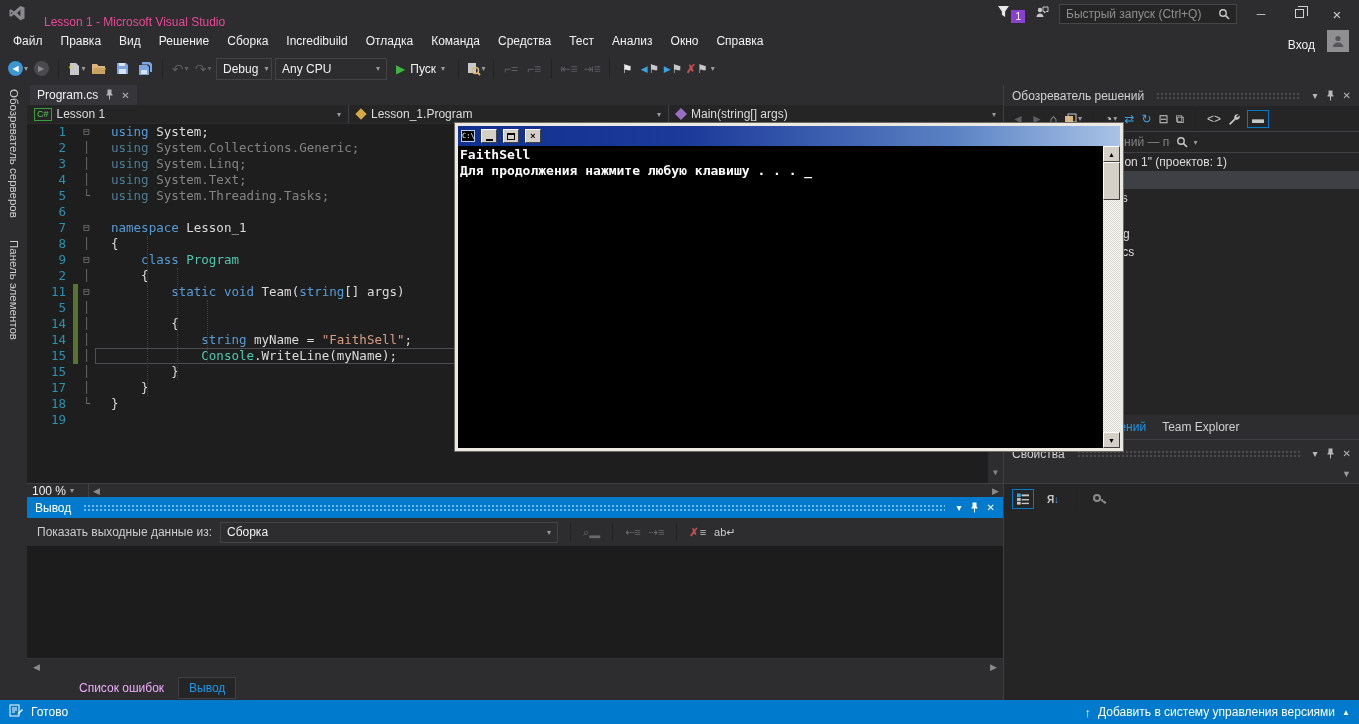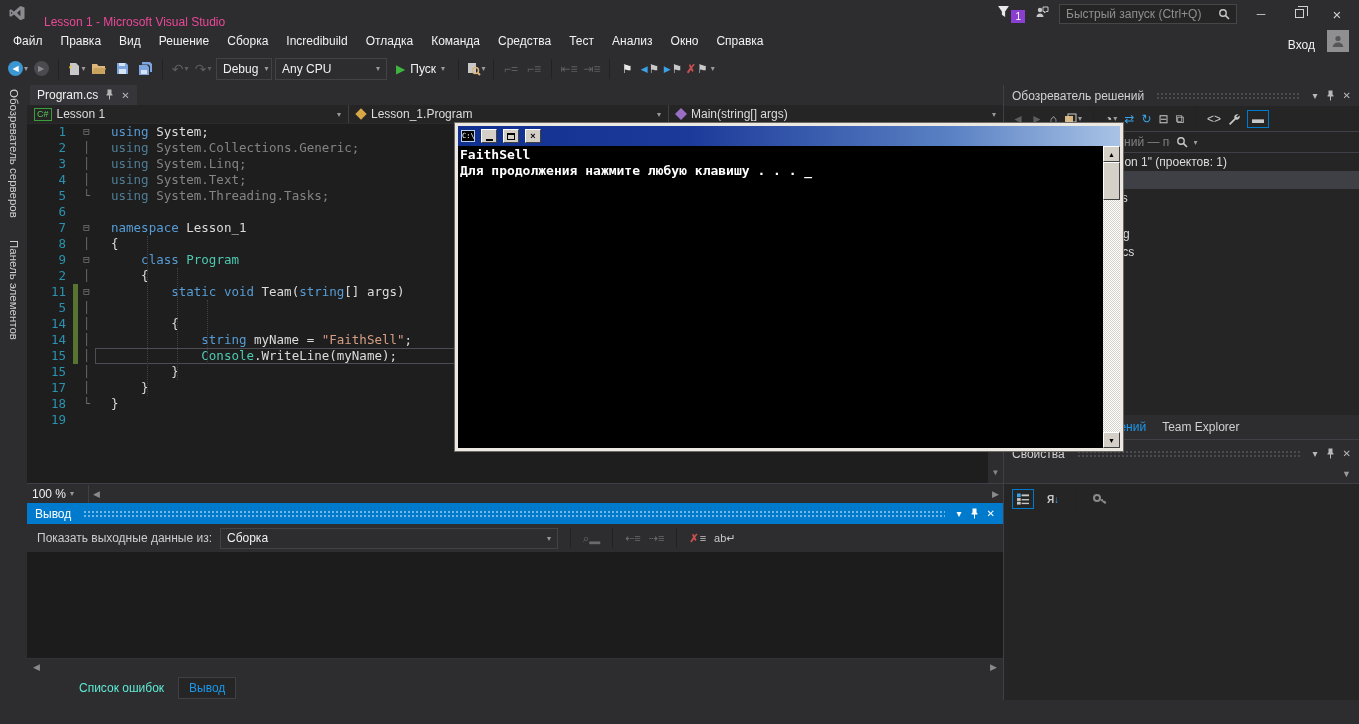--- a/index.html
+++ b/index.html
@@ -66,39 +66,39 @@
   .chg{width:5px;flex:none;}
   .chg.on{background:var(--chg,#577430);}
   .foldc{width:17px;flex:none;text-align:center;color:#707070;font-size:11px;}
   .ctext{white-space:pre;flex:1;padding-left:16px;}
   .cur .ctext{box-shadow:inset 0 0 0 1px #4d4d54;}
   .kw{color:var(--kw,#569cd6);} .kwd{color:#4e7e95;} .dim{color:#848484;}
   .typ{color:var(--typ,#4ec9b0);} .str{color:var(--str,#d69d85);} .pln{color:#dcdcdc;}
   .iguide{position:absolute;width:0;border-left:1px dotted #404046;}
   .vscroll{position:absolute;right:0;top:0;bottom:0;width:15px;background:#2d2d30;display:flex;flex-direction:column;justify-content:space-between;align-items:center;color:#858585;font-size:8px;padding:2px 0;}
 
-  .editor-bottom{height:20px;flex:none;background:#2d2d30;display:flex;align-items:center;border-top:1px solid #3f3f46;}
+  .editor-bottom{height:14px;flex:none;background:#2d2d30;display:flex;align-items:center;border-top:1px solid #3f3f46;}
   .zoom-combo{width:62px;height:18px;display:flex;align-items:center;padding:0 5px;gap:4px;color:#f1f1f1;border-right:1px solid #3f3f46;}
   .hscroll{flex:1;display:flex;align-items:center;height:100%;color:#8a8a8a;font-size:9px;padding:0 4px;justify-content:space-between;}
 
   
   .output-title{height:21px;flex:none;background:var(--accent,#007acc);color:#fff;display:flex;align-items:center;padding:0 8px;gap:8px;}
   .grip{flex:1;height:7px;background-image:radial-gradient(rgba(255,255,255,.45) 1px,transparent 1.1px);background-size:4px 4px;margin:0 4px;}
   .grip.dark{background-image:radial-gradient(rgba(255,255,255,.14) 1px,transparent 1.1px);}
   .ptitle-ico{color:#fff;font-size:10px;display:flex;align-items:center;}
   .output-toolbar{height:28px;flex:none;background:#2d2d30;display:flex;align-items:center;padding:0 10px;gap:8px;color:#cccccc;}
   .out-combo{width:338px;height:21px;background:#2d2d30;border:1px solid #434346;display:flex;align-items:center;padding:0 6px;color:#f1f1f1;}
   .out-combo .caret{margin-left:auto;}
   .oicon{color:#6a6a6e;font-size:11px;display:flex;align-items:center;gap:1px;}
   .oicon.en{color:#c8c8c8;}
   .redx{color:#c94f4f;font-weight:bold;}
   .output-body{flex:1;background:#1c1c1c;}
   .output-hscroll{height:17px;flex:none;background:#2d2d30;display:flex;align-items:center;justify-content:space-between;color:#8a8a8a;font-size:9px;padding:0 6px;border-top:1px solid #333337;}
   .bottom-tabs{height:25px;flex:none;background:#2d2d30;display:flex;align-items:center;gap:4px;padding-left:42px;}
-  .btab{padding:3px 10px;color:#5eead4;}
+  .btab{padding:3px 10px;color:#f0abfc;}
   .btab.active{background:#252526;border:1px solid #3f3f46;color:#1c97ea;}
 
   
   .right{flex:1;background:#252526;border-left:1px solid #3f3f46;display:flex;flex-direction:column;}
   .pane-header{height:21px;flex:none;display:flex;align-items:center;padding:0 8px;gap:8px;color:#d0d0d0;background:#2d2d30;}
   .pane-header .ptitle-ico{color:#b8b8b8;}
   .se-toolbar{height:25px;flex:none;display:flex;align-items:center;gap:7px;padding:0 8px;color:#c8c8c8;background:#252526;}
   .se-ico{display:flex;align-items:center;font-size:12px;gap:1px;}
   .blue{color:#3aa3e8;}
   .boxed{border:1px solid #007acc;padding:1px 4px;}
@@ -632,20 +632,37 @@
           <svg width="14" height="12" viewBox="0 0 14 12">
               <circle cx="4" cy="5" r="3" fill="none" stroke="#8a8a8a" stroke-width="2"></circle>
               <path d="M6.5 6.5 12 11l1.5-1.5-1.8-1.8-1 .2-.8-1 .2-1z" fill="#8a8a8a"></path>
             </svg>
         </span>
       </div>
       <div class="props-body"></div>
     </div>
   </div>
 
+  <div class="statusbar">
+    <span>
+      <svg width="14" height="13" viewBox="0 0 14 13">
+          <rect x="1" y="1" width="9" height="11" fill="none" stroke="#fff"></rect>
+          <line x1="3" y1="4" x2="8" y2="4" stroke="#fff"></line>
+          <line x1="3" y1="6" x2="8" y2="6" stroke="#fff"></line>
+          <line x1="3" y1="8" x2="6" y2="8" stroke="#fff"></line>
+          <path d="M9 9l4-4 1 1-4 4-1.5.5z" fill="#fff"></path>
+        </svg>
+    </span>
+    <span>Готово</span>
+    <span class="sb-right">
+      <span style="font-size:13px;">↑</span>
+      <span>Добавить в систему управления версиями</span>
+      <span class="sb-caret">▲</span>
+    </span>
+  </div>
 
   <div class="cmd">
     <div class="cmd-title">
       <span class="cmd-ico">C:\</span>
       <span class="cmd-btn">
           <span class="min-glyph"></span>
         </span>
       <span class="cmd-btn">
           <span class="max-glyph"></span>
         </span>

